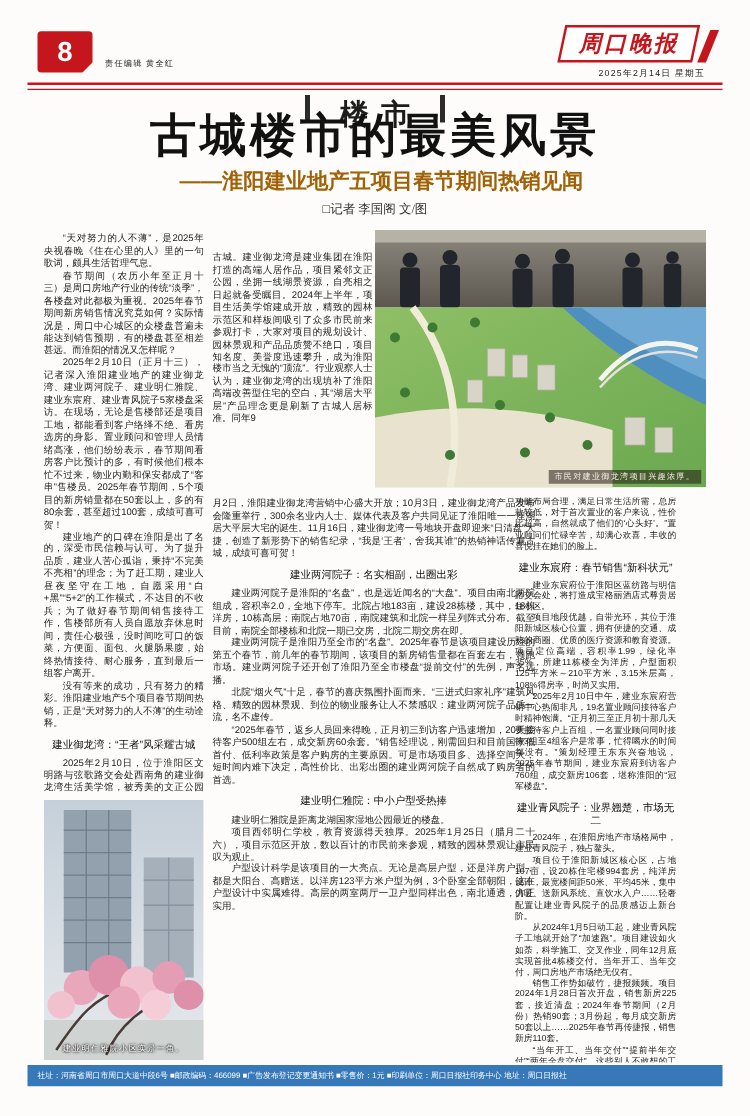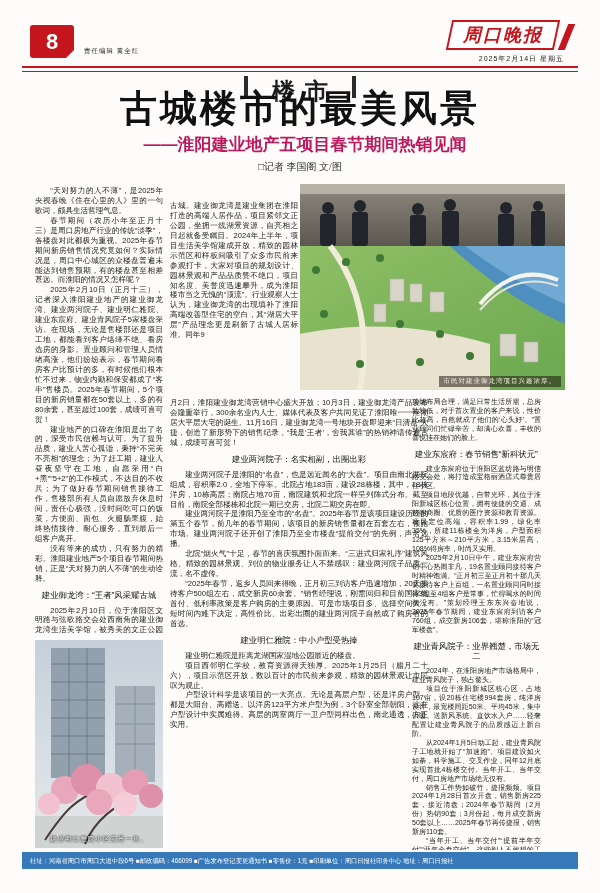--- a/index.html
+++ b/index.html
@@ -16,21 +16,21 @@
   .sectitle{font-size:23px;font-weight:bold;letter-spacing:10px;padding-left:10px;}
   .mast{position:absolute;right:30px;top:20px;width:170px;text-align:right;}
   .mastbox{display:inline-block;border:2px solid #c4161c;transform:skewX(-12deg);padding:1px 12px;background:#fff;}
   .mastbox span{display:inline-block;transform:skewX(12deg);color:#c4161c;font-weight:bold;
           font-style:italic;font-size:18px;letter-spacing:2px;}
   .mastslash{display:inline-block;width:7px;height:26px;background:#c4161c;transform:skewX(-22deg);margin-left:6px;vertical-align:middle;}
   .mastdate{font-size:7px;color:#222;margin-top:4px;margin-right:6px;letter-spacing:1px;}
   .rule{position:absolute;left:22px;right:22px;top:66px;height:3px;border-top:2.5px solid #c4161c;border-bottom:1px solid #c4161c;}
   
   .title{position:absolute;left:0;right:0;top:84px;text-align:center;font-size:37px;font-weight:700;letter-spacing:3px;color:#111;}
-  .subtitle{position:absolute;left:0;right:0;top:133px;text-align:center;font-size:17px;font-weight:bold;color:#be185d;padding-left:10px;}
+  .subtitle{position:absolute;left:0;right:0;top:133px;text-align:center;font-size:17px;font-weight:bold;color:#a16207;padding-left:10px;}
   .byline{position:absolute;left:0;right:0;top:160px;text-align:center;font-size:10px;color:#333;font-family:Liberation Serif, serif;}
   
   .txt{position:absolute;font-size:7.6px;line-height:1.31;text-align:justify;overflow:hidden;color:#1b1b1b;}
   .txt .p{text-indent:2em;}
   .txt .pc{text-indent:0;}
   .txt .h{font-weight:normal;text-align:center;text-indent:0;font-size:8.4px;margin:6px 0 5px 0;color:#111;}
   #col1{left:35px;top:186px;width:128px;height:448px;}
   #col2u{left:170px;top:201px;width:128px;height:206px;}
   #regionMid{left:170px;top:398px;width:258px;height:450px;}
   #col4{left:412px;top:398px;width:129px;height:452px;font-size:7px;line-height:1.28;}

